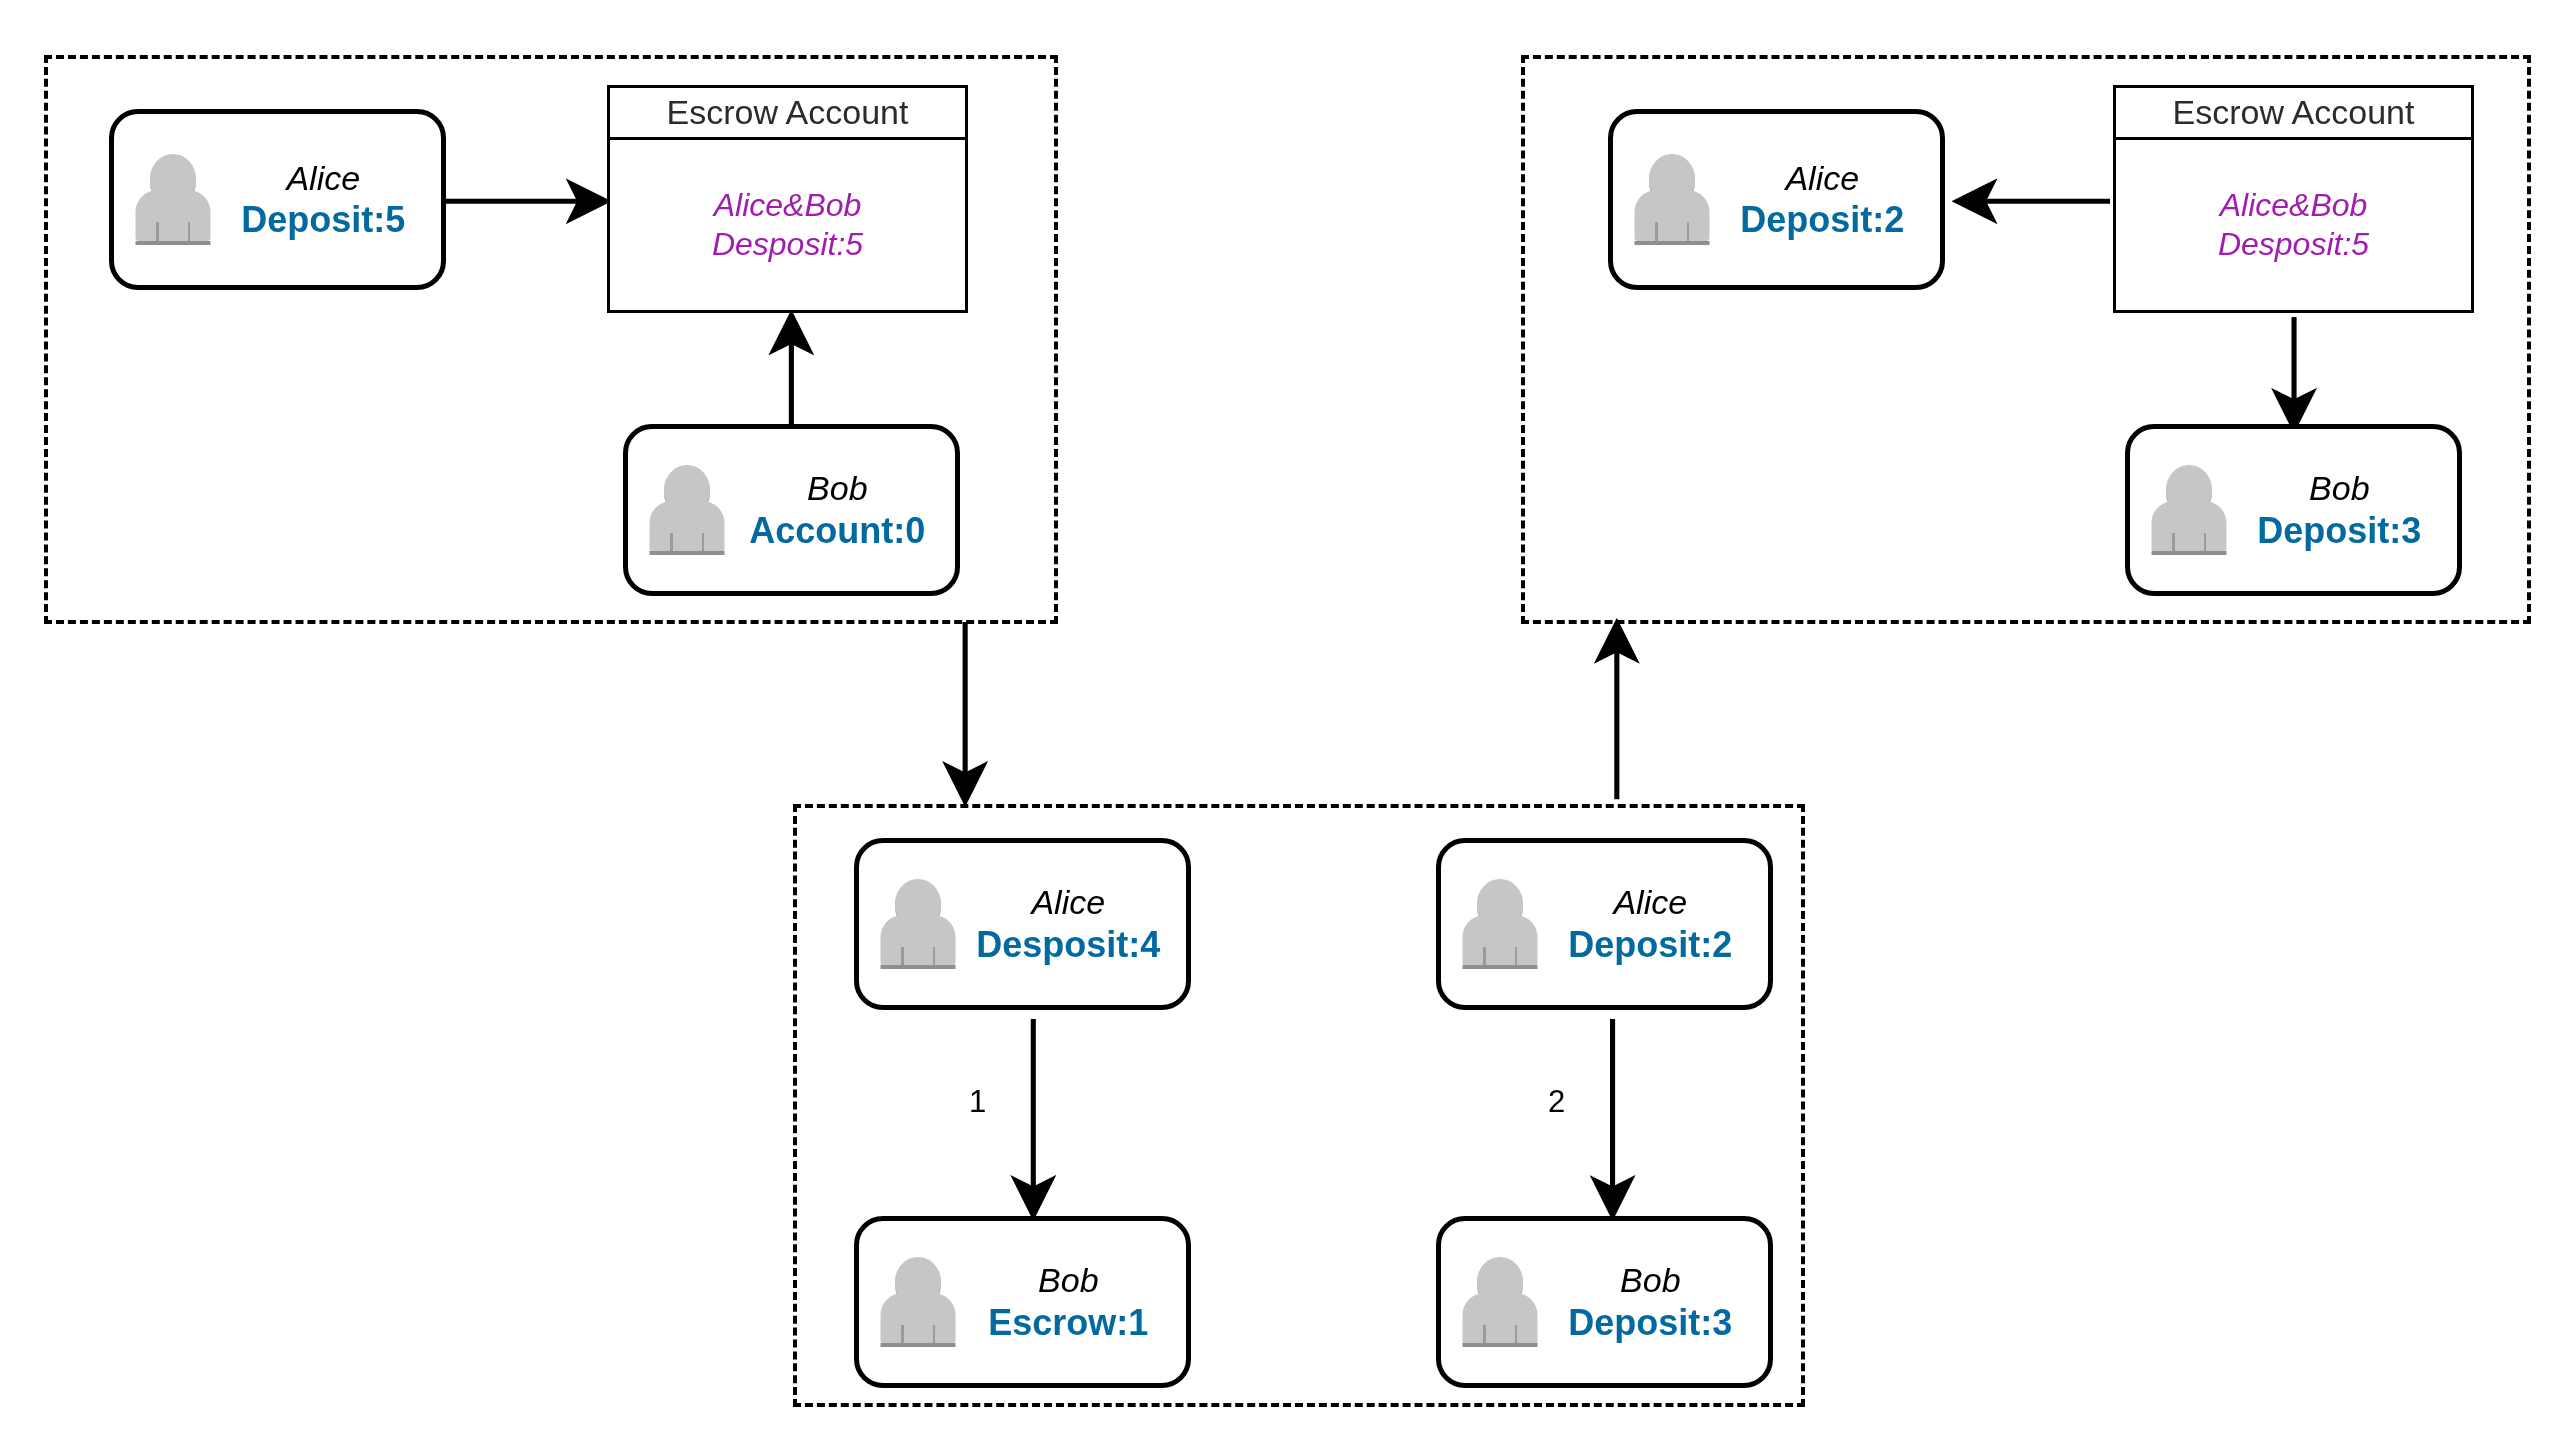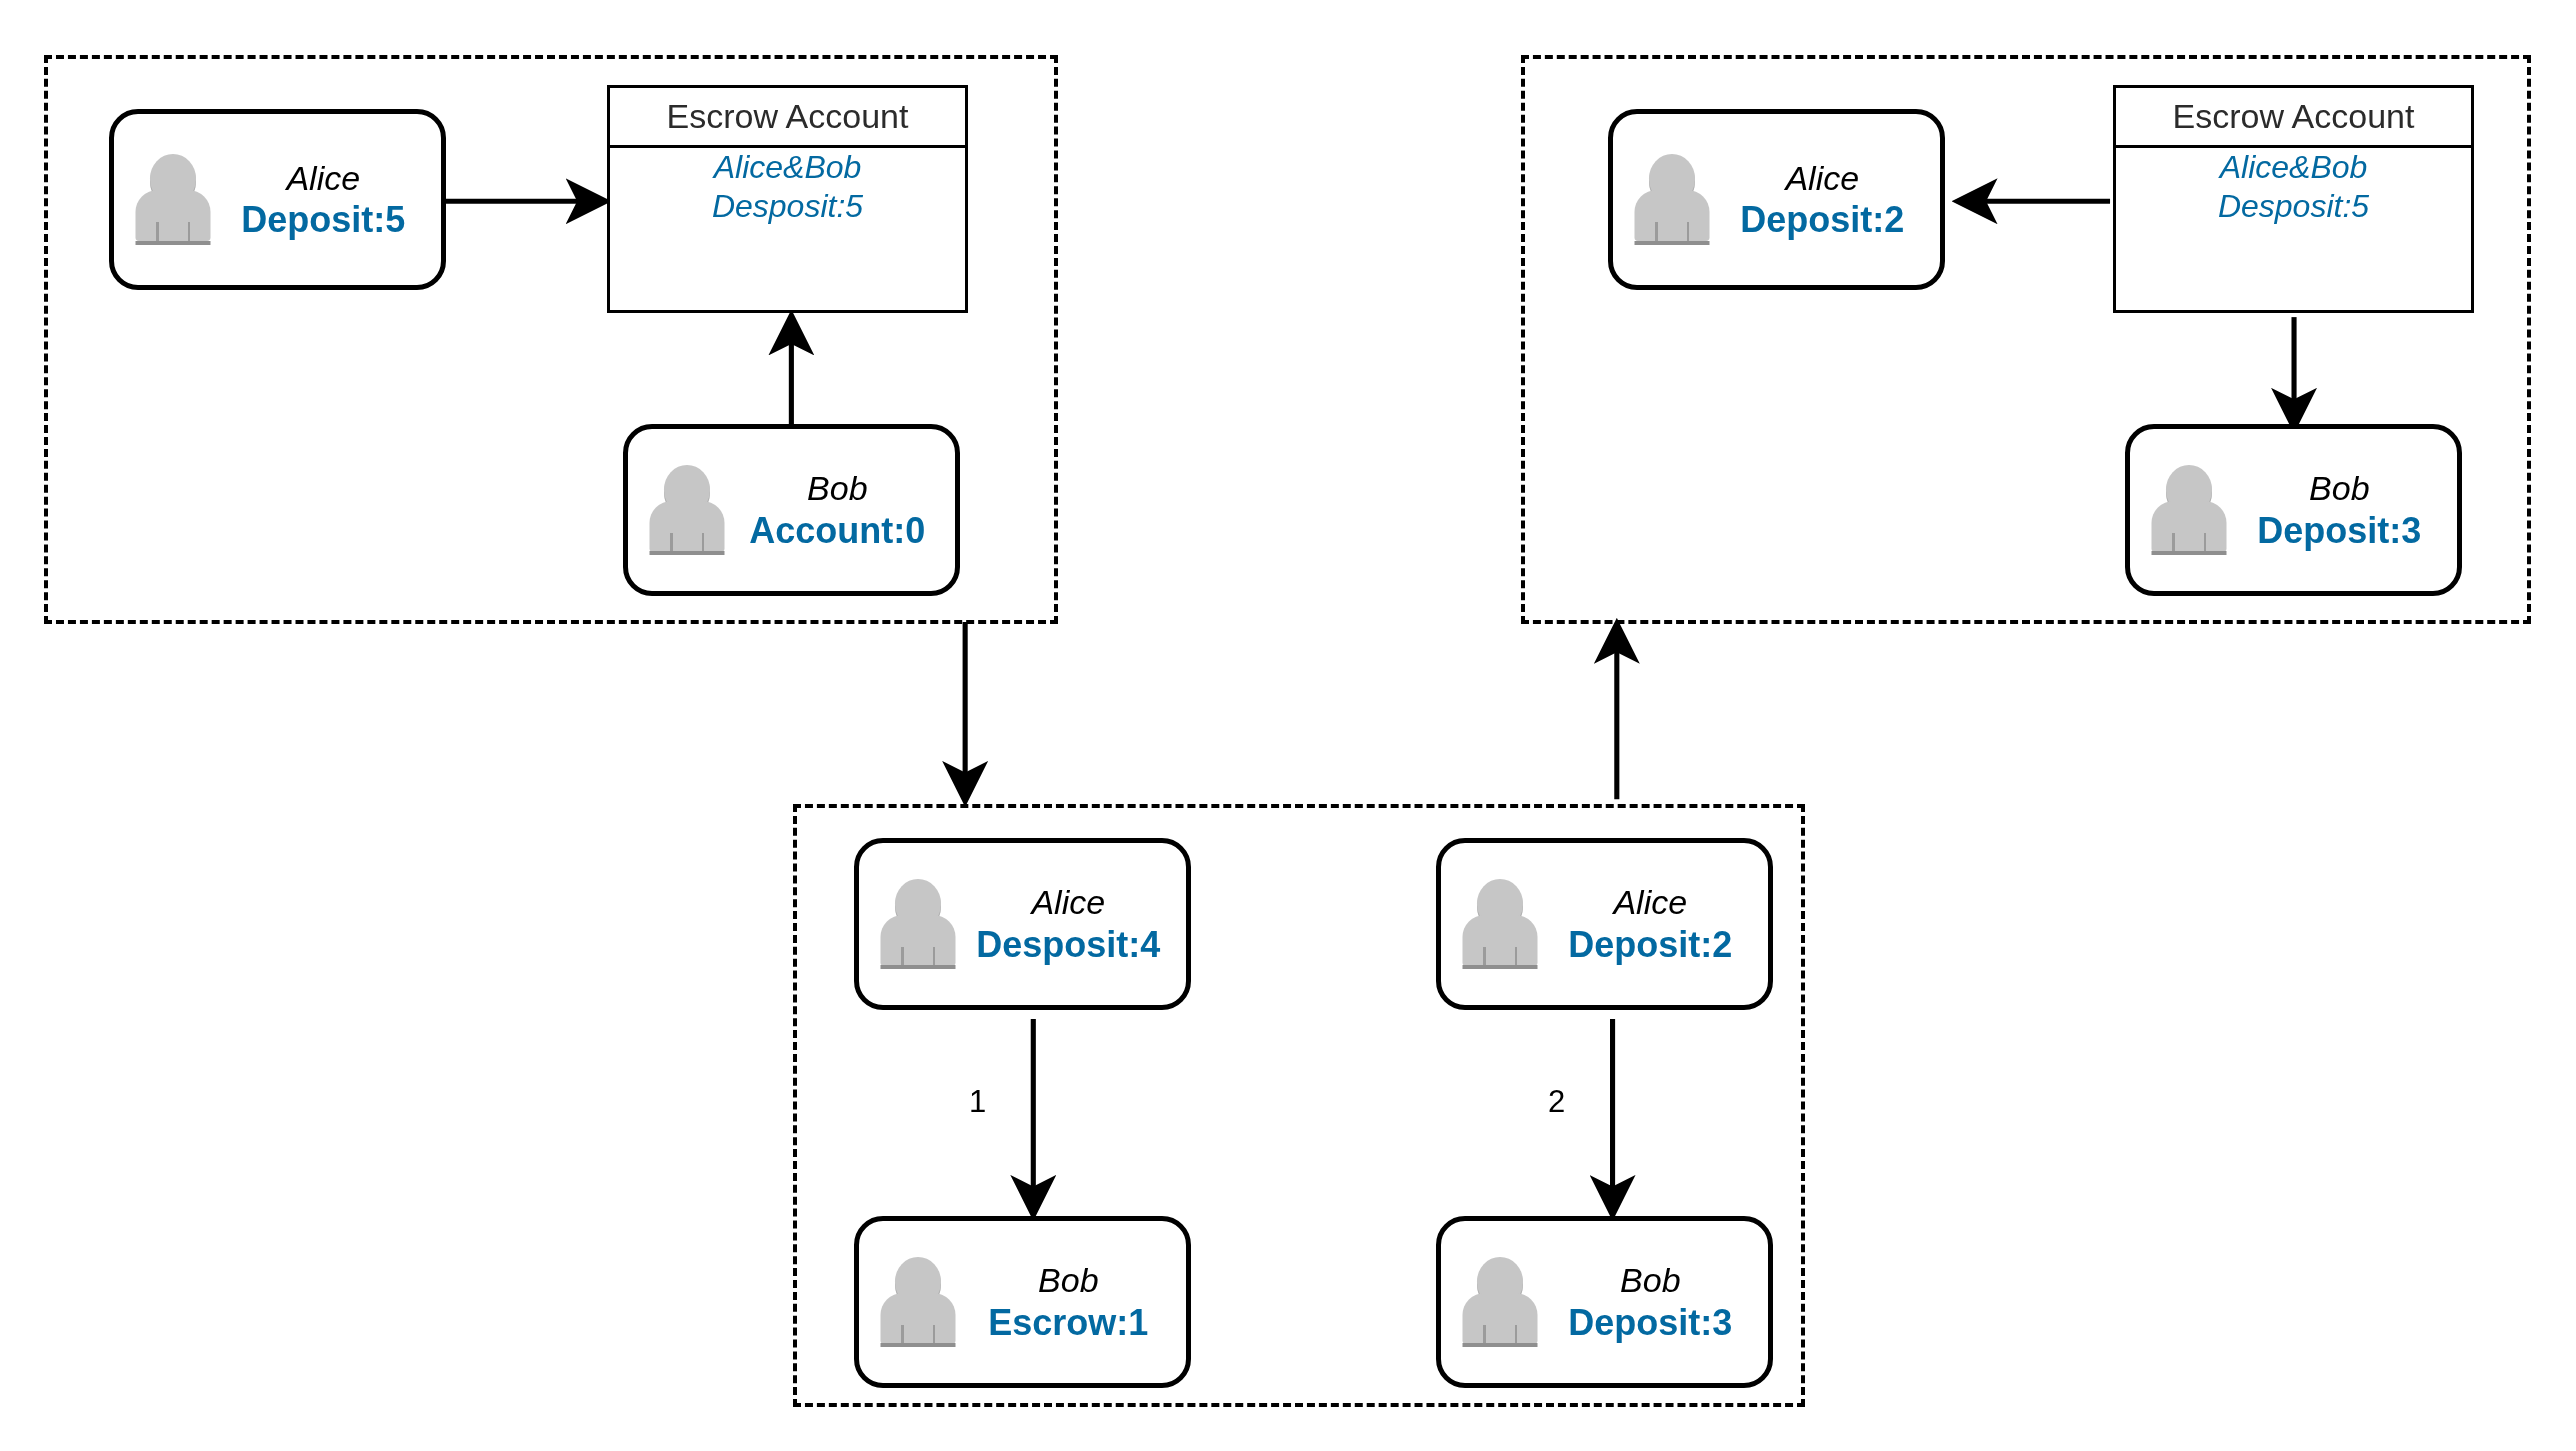--- a/index.html
+++ b/index.html
@@ -110,35 +110,36 @@
     position:absolute;
     box-sizing:border-box;
     border:3.4px solid #000000;
     background:#ffffff;
     display:flex;
     flex-direction:column;
   }
   .escrow-header{
     box-sizing:border-box;
     border-bottom:3.4px solid #000000;
-    height:60px;
+    height:52px;
     display:flex;
     align-items:center;
     justify-content:center;
     font-size:34px;
     color:#2b2b2b;
   }
   .escrow-body{
     flex:1 1 auto;
     display:flex;
     flex-direction:column;
     align-items:center;
+    justify-content:center;
     font-style:italic;
     font-size:32px;
-    color:#0369a1;
+    color:#a21caf;
     line-height:1.22;
   }
 
   
   .offchain-label{
     position:absolute;
     font-weight:bold;
     font-size:34px;
     color:#000000;
     text-align:center;

